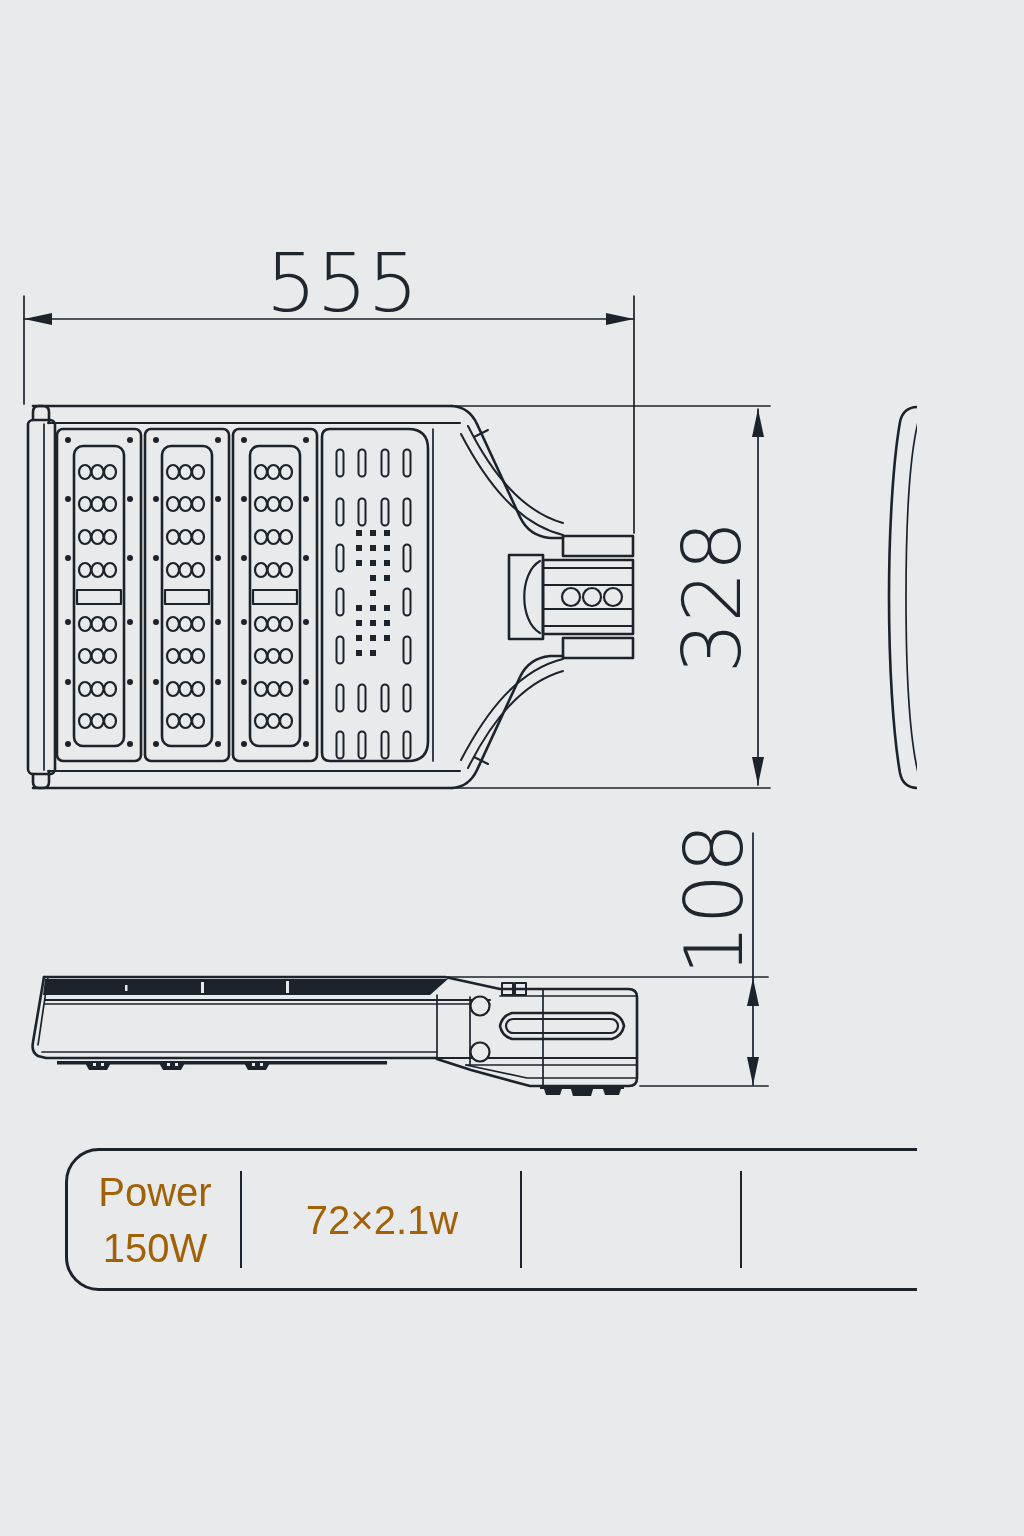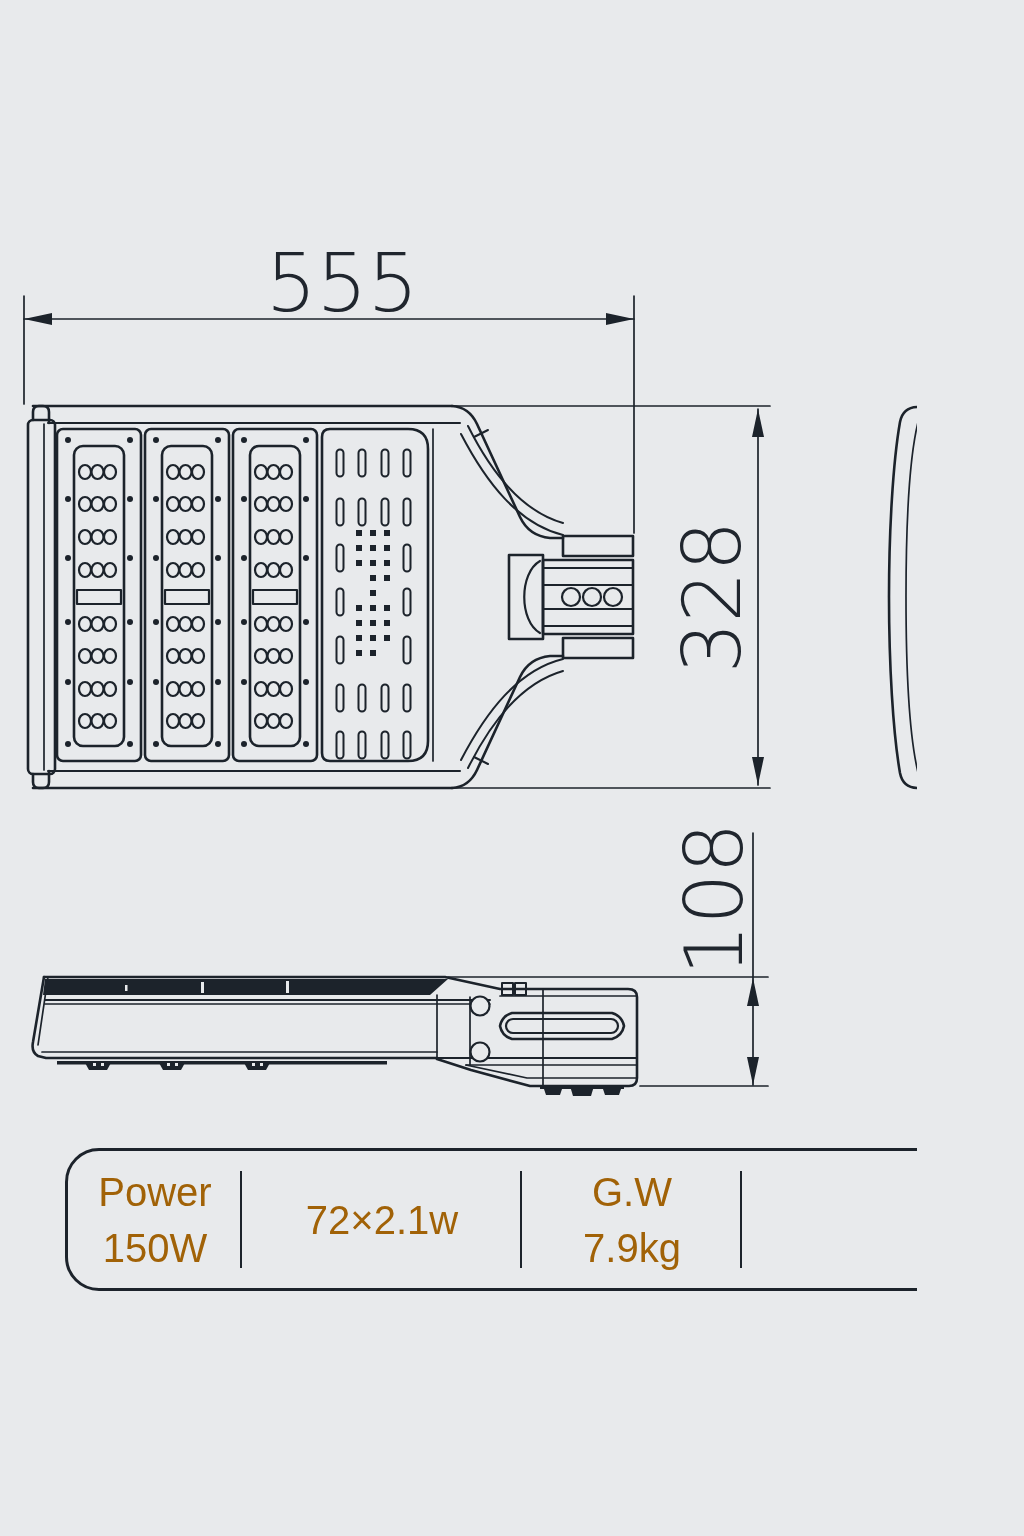--- a/index.html
+++ b/index.html
@@ -343,22 +343,18 @@
   </svg>
 
   <div class="spec-table">
     <div class="cell">
       <div class="lbl">Power</div>
       <div class="val">150W</div>
     </div>
     <div class="cell">
       <div class="val">72×2.1w</div>
     </div>
-    <div class="cell">
-      <div class="lbl">G.W</div>
-      <div class="val">7.9kg</div>
-    </div>
     <div class="divider div1"></div>
     <div class="divider div2"></div>
     <div class="divider div3"></div>
   </div>
 
 </div>
 
 </body></html>

